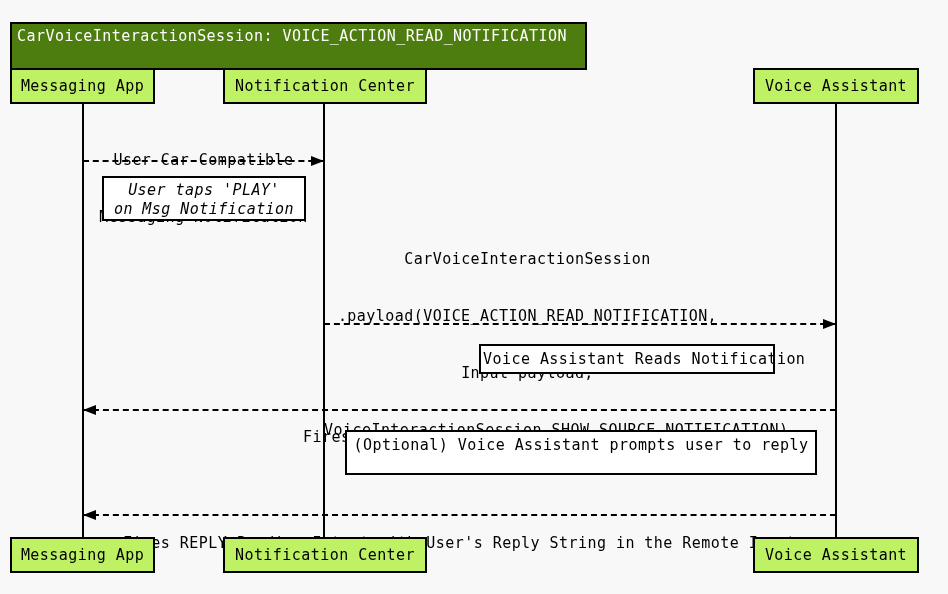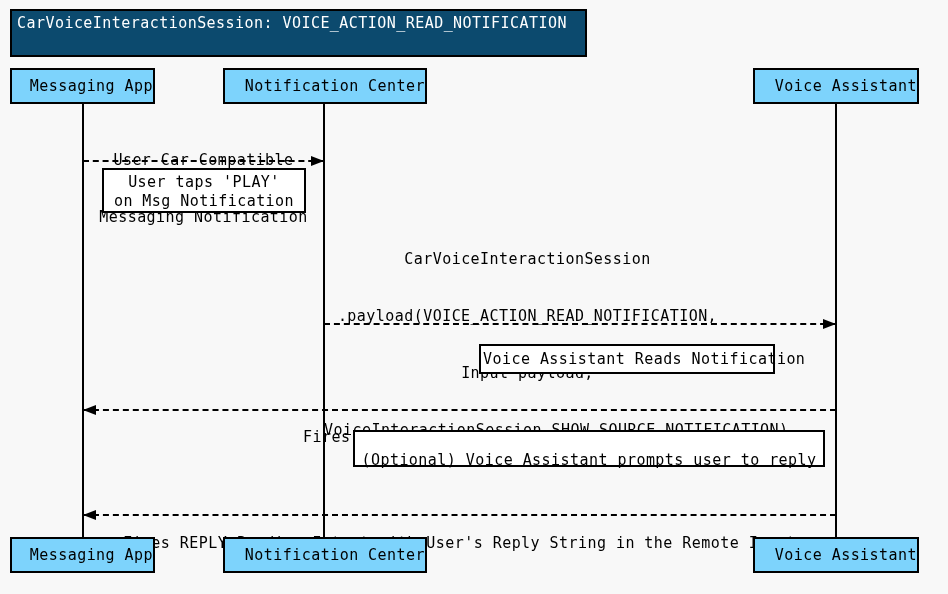--- a/index.html
+++ b/index.html
@@ -15,36 +15,36 @@
     position: relative;
     width: 948px;
     height: 594px;
     background: #f8f8f8;
     overflow: hidden;
   }
   .abs { position: absolute; }
 
   
   .title-box {
-    left: 10px; top: 9px; width: 577px; height: 48px;
-    background: #0c4a6e;
+    left: 10px; top: 22px; width: 577px; height: 48px;
+    background: #4d7c0f;
     border: 2px solid #000000;
     color: #ffffff;
     padding: 2px 5px;
     line-height: 20px;
     white-space: nowrap;
     overflow: hidden;
   }
 
   
   .pbox {
     height: 36px;
-    background: #7dd3fc;
+    background: #bef264;
     border: 2px solid #000000;
-    text-align: right;
+    text-align: center;
     line-height: 32px;
     white-space: nowrap;
     z-index: 3;
   }
 
   
   .lifeline {
     width: 2px;
     top: 104px;
     height: 434px;
@@ -113,21 +113,21 @@
 
   <div class="abs msg-label" style="left:83px; top:113px; width:241px;">
     <div>User Car Compatible</div>
     <div>Messaging Notification</div>
   </div>
   <div class="abs arrow" style="left:83px; top:156px; width:241px;">
     <div class="dash"></div>
     <div class="head head-right"></div>
   </div>
 
-  <div class="abs note" style="left:102px; top:168px; width:204px; height:45px; padding-top:3px;">
+  <div class="abs note" style="left:102px; top:176px; width:204px; height:45px; padding-top:3px;font-style:italic;">
     <div>User taps 'PLAY'</div>
     <div>on Msg Notification</div>
   </div>
 
   <div class="abs msg-label" style="left:324px; top:212px; width:407px;">
     <div>CarVoiceInteractionSession</div>
     <div>.payload(VOICE_ACTION_READ_NOTIFICATION,</div>
     <div>Input payload,</div>
     <div>VoiceInteractionSession.SHOW_SOURCE_NOTIFICATION)</div>
   </div>
@@ -141,21 +141,21 @@
   </div>
 
   <div class="abs msg-label" style="left:83px; top:390px; width:753px;">
     <div>Fires MARK_AS_READ Pending Intent</div>
   </div>
   <div class="abs arrow" style="left:83px; top:405px; width:753px;">
     <div class="dash"></div>
     <div class="head head-left"></div>
   </div>
 
-  <div class="abs note" style="left:345px; top:430px; width:472px; height:37px; padding-top:19px;margin-left:8px;">
+  <div class="abs note" style="left:345px; top:430px; width:472px; height:45px; padding-top:4px;">
     <div>(Optional) Voice Assistant prompts user to reply</div>
   </div>
 
   <div class="abs msg-label" style="left:83px; top:496px; width:753px;">
     <div>Fires REPLY Pending Intent with User's Reply String in the Remote Input</div>
   </div>
   <div class="abs arrow" style="left:83px; top:510px; width:753px;">
     <div class="dash"></div>
     <div class="head head-left"></div>
   </div>

